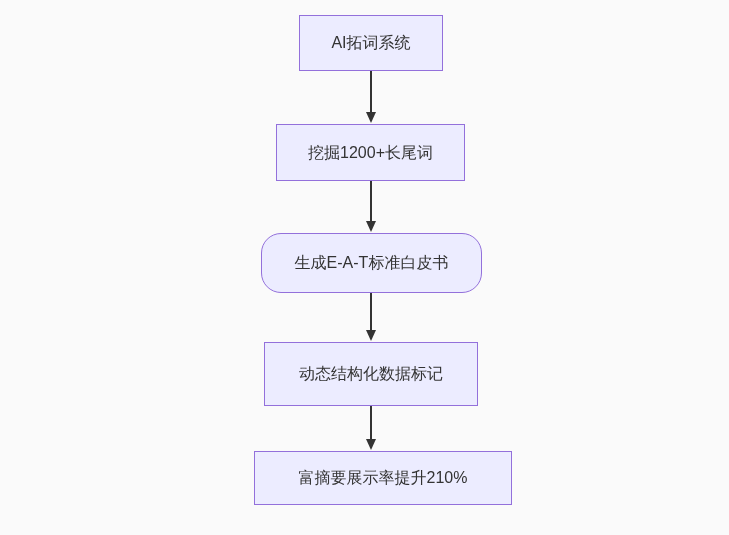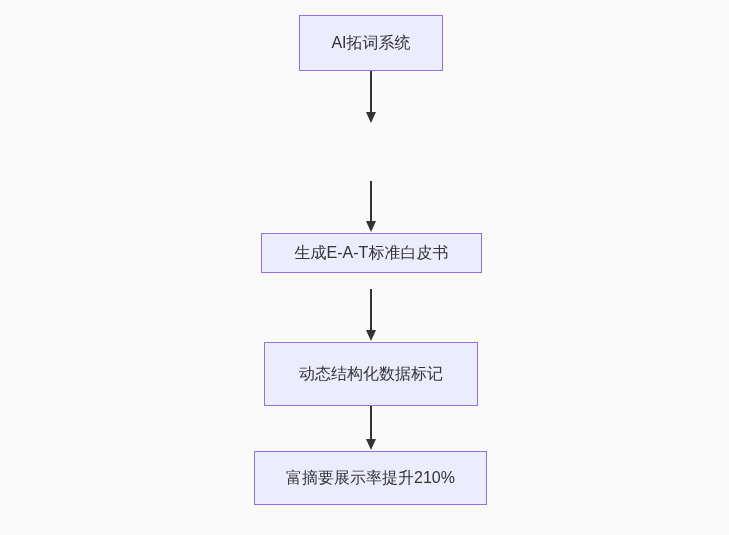--- a/index.html
+++ b/index.html
@@ -37,23 +37,23 @@
     display: flex;
     align-items: center;
     justify-content: center;
     text-align: right;
     font-size: 16px;
     color: #333333;
     line-height: 1.2;
   }
   .n1 { left: 299px; top: 15px;  width: 144px; height: 56px; }
   .n2 { left: 276px; top: 124px; width: 189px; height: 57px; }
-  .n3 { left: 261px; top: 233px; width: 221px; height: 40px; }
+  .n3 { left: 261px; top: 233px; width: 221px; height: 60px; border-radius: 20px; }
   .n4 { left: 264px; top: 342px; width: 214px; height: 64px; }
-  .n5 { left: 254px; top: 451px; width: 233px; height: 54px; }
+  .n5 { left: 254px; top: 451px; width: 258px; height: 54px; }
   .edge-line {
     stroke: #333333;
     stroke-width: 2px;
     fill: none;
   }
   .edge-head {
     fill: #333333;
     stroke: none;
   }
 </style>
@@ -78,20 +78,23 @@
     <g>
       <line class="edge-line" x1="371" y1="398" x2="371" y2="441"></line>
       <polygon class="edge-head" points="371,450 366,439 376,439"></polygon>
     </g>
   </svg>
 
   <div class="node n1">
     <span>AI拓词系统</span>
   </div>
 
+  <div class="node n2">
+    <span>挖掘1200+长尾词</span>
+  </div>
 
   <div class="node n3">
     <span>生成E-A-T标准白皮书</span>
   </div>
 
   <div class="node n4">
     <span>动态结构化数据标记</span>
   </div>
 
   <div class="node n5">

